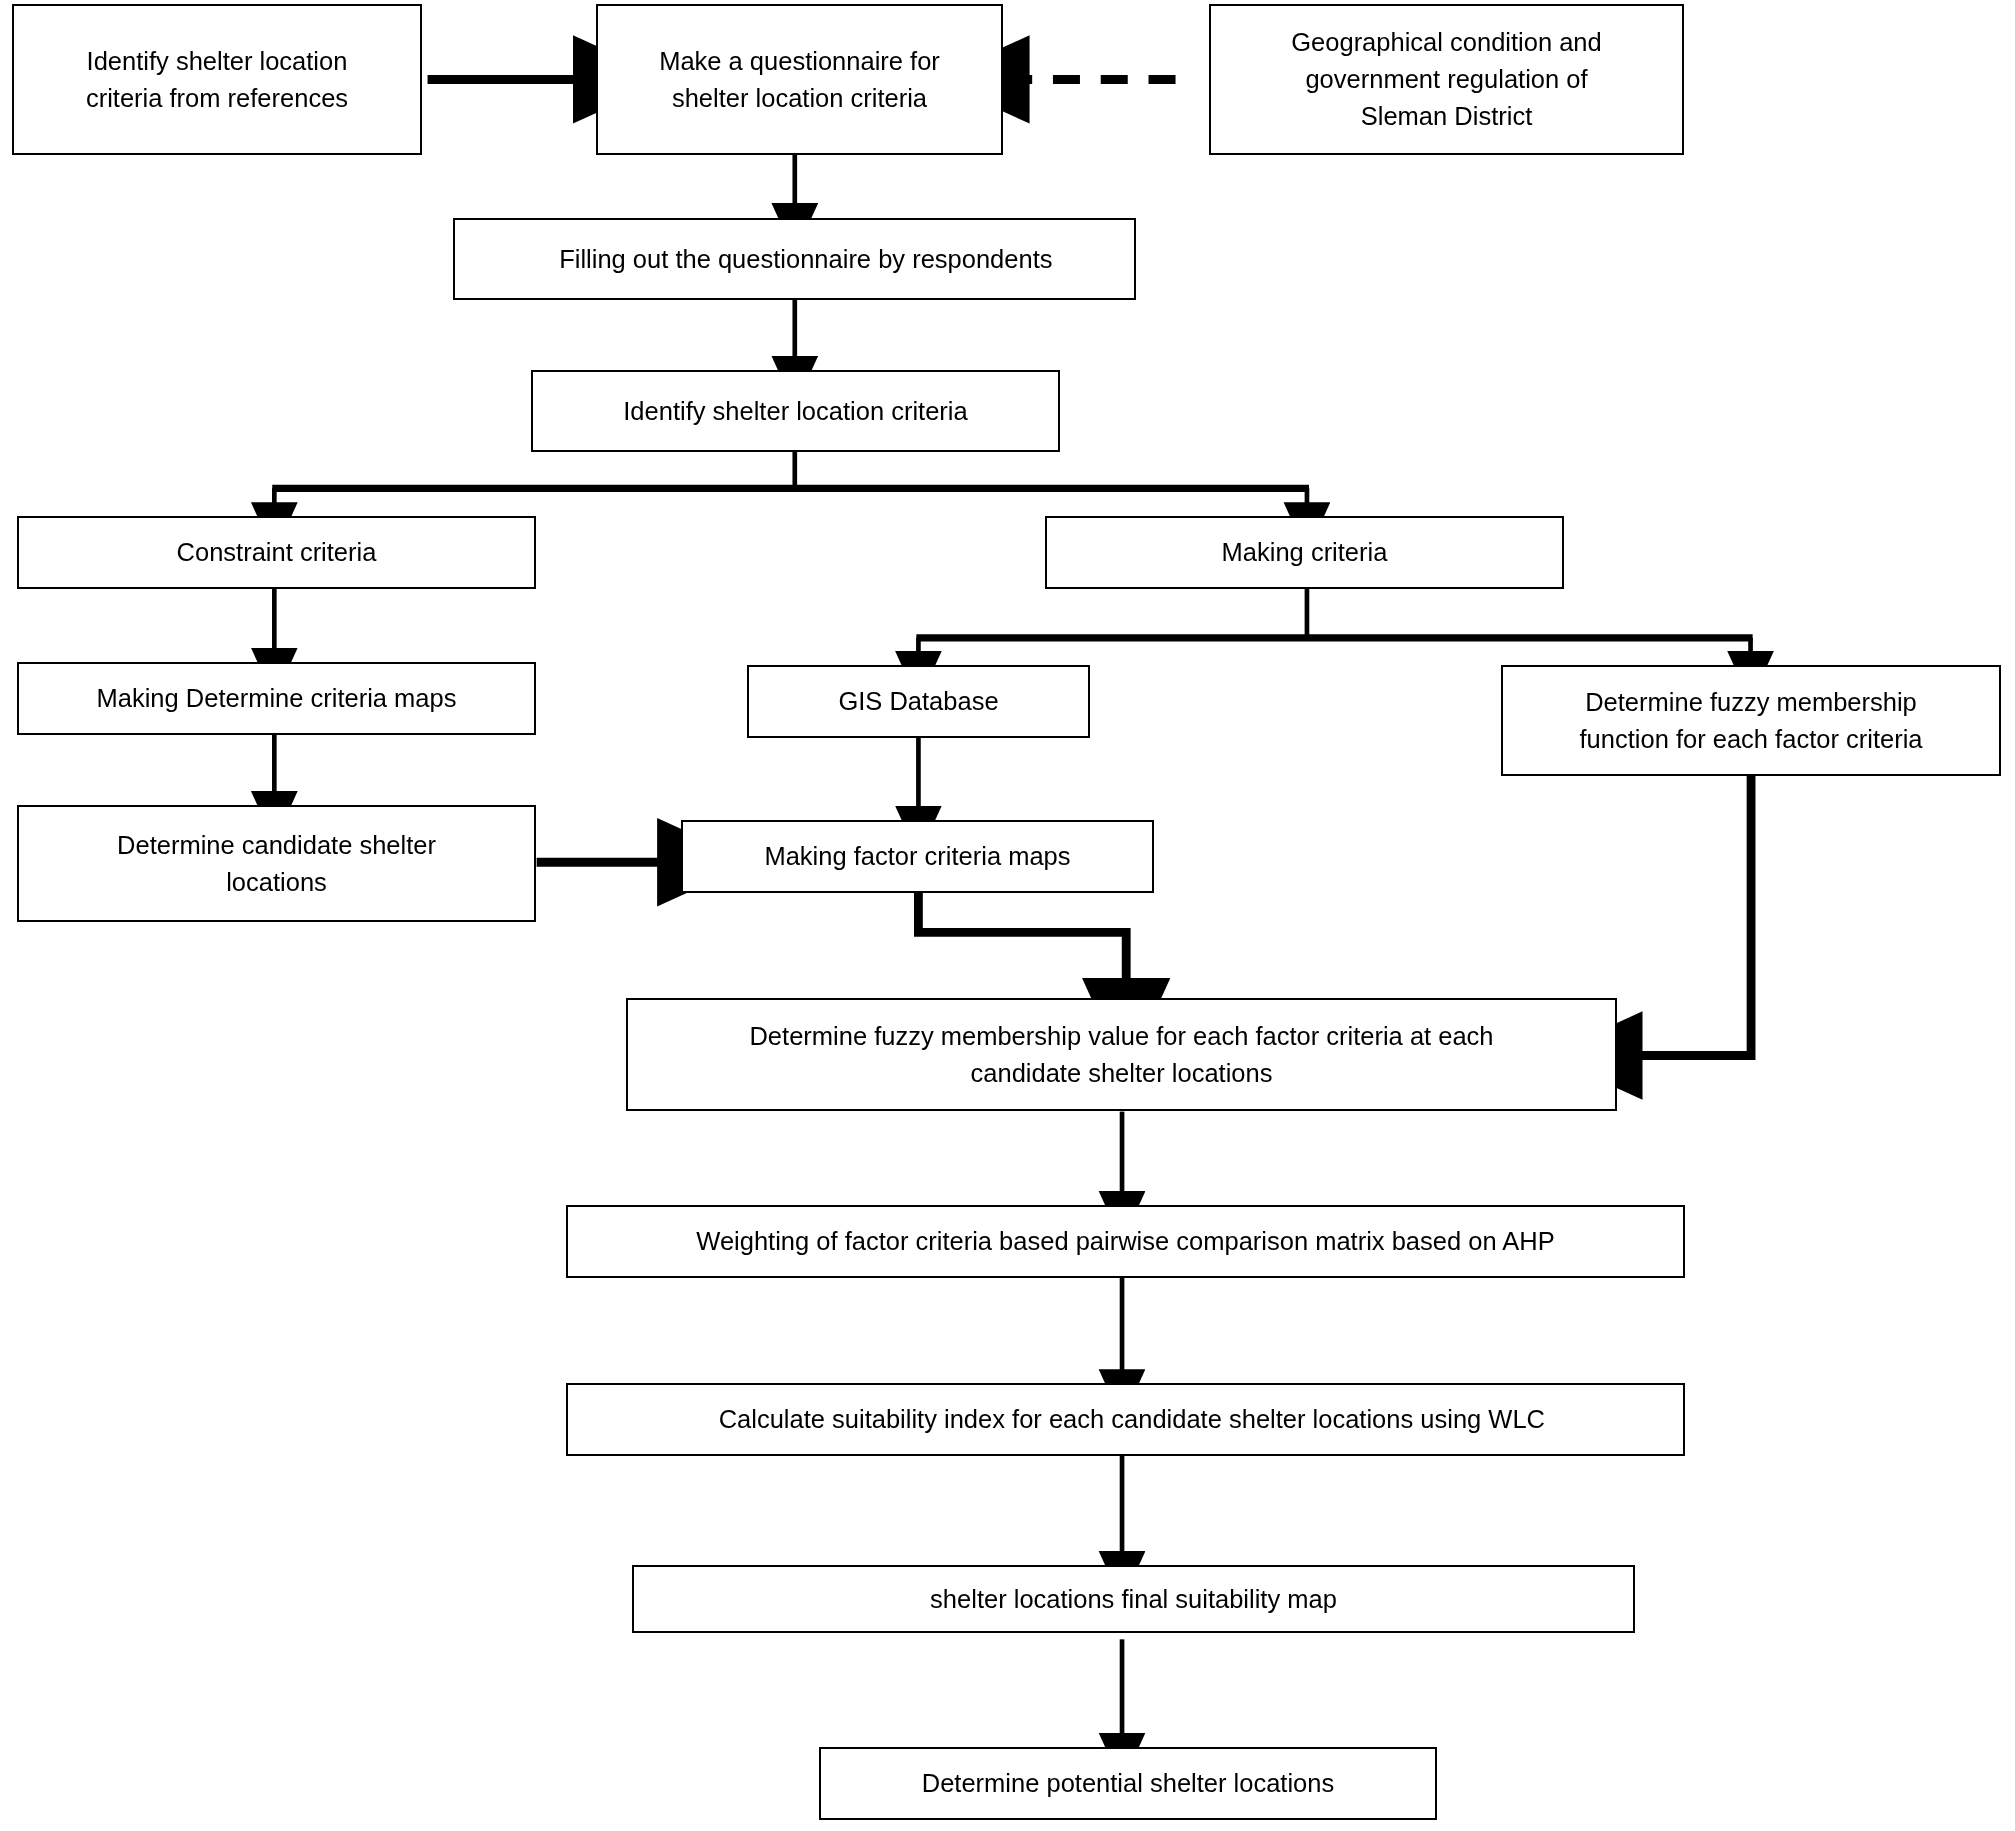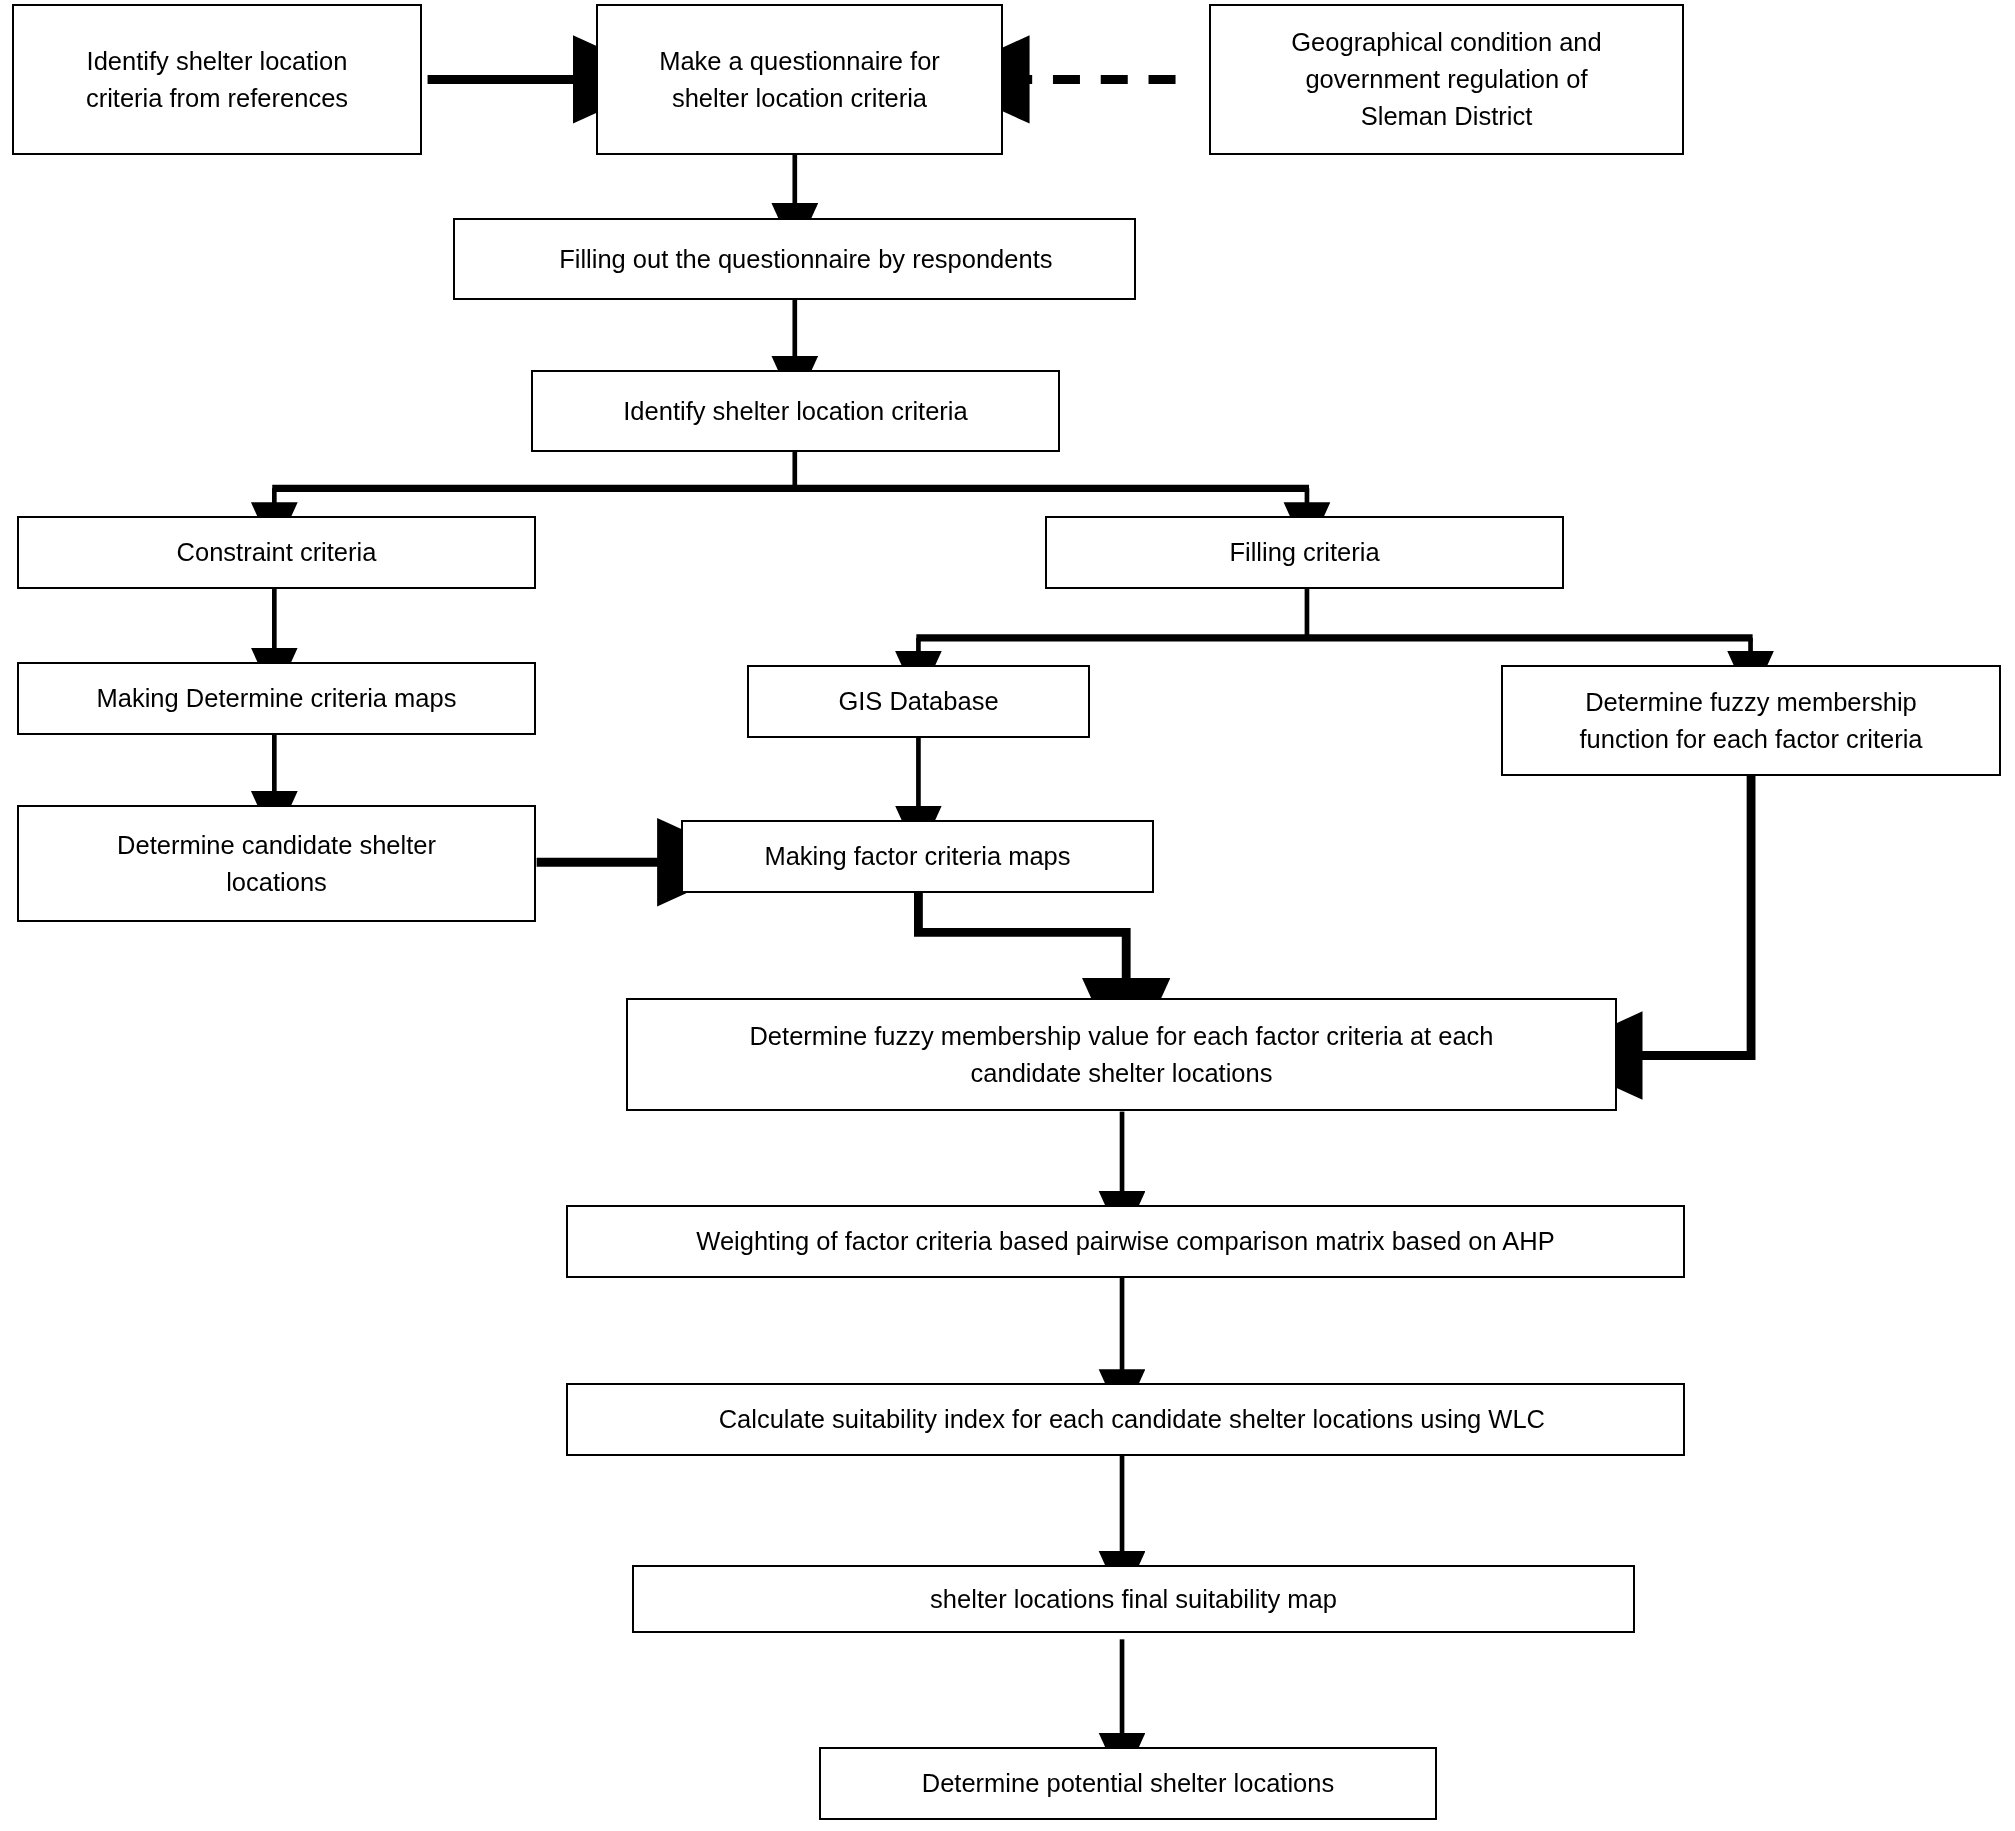--- a/index.html
+++ b/index.html
@@ -130,21 +130,21 @@
   <div class="node" style="left: 12px; top: 4.2px; width: 410px; height: 151px;">Identify shelter location
 criteria from references</div>
   <div class="node" style="left: 596px; top: 4.2px; width: 407px; height: 151px;">Make a questionnaire for
 shelter location criteria</div>
   <div class="node" style="left: 1176px; top: 4.2px; width: 475px; height: 151px; margin-left: 33px;">Geographical condition and
 government  regulation of
 Sleman District</div>
   <div class="node" style="left: 453px; top: 218px; width: 683px; height: 82px; padding-left: 30px;">Filling out the questionnaire by respondents</div>
   <div class="node" style="left: 531px; top: 370px; width: 529px; height: 82px;">Identify shelter location criteria</div>
   <div class="node" style="left: 17px; top: 516px; width: 519px; height: 73px;">Constraint criteria</div>
-  <div class="node" style="left: 1045px; top: 516px; width: 519px; height: 73px;">Filling criteria</div>
+  <div class="node" style="left: 1045px; top: 516px; width: 519px; height: 73px;">Making criteria</div>
   <div class="node" style="left: 17px; top: 662px; width: 519px; height: 73px;">Making Determine criteria maps</div>
   <div class="node" style="left: 747px; top: 665px; width: 343px; height: 73px;">GIS Database</div>
   <div class="node" style="left: 1501px; top: 665px; width: 500px; height: 111px;">Determine fuzzy membership
 function for each factor criteria</div>
   <div class="node" style="left: 17px; top: 805px; width: 519px; height: 117px;">Determine candidate shelter
 locations</div>
   <div class="node" style="left: 681px; top: 820px; width: 473px; height: 73px;">Making factor criteria maps</div>
   <div class="node" style="left: 626px; top: 998px; width: 991px; height: 113px;">Determine fuzzy membership value for each factor criteria at each
 candidate shelter locations</div>
   <div class="node" style="left: 566px; top: 1205px; width: 1119px; height: 73px;">Weighting of factor criteria based pairwise comparison matrix based on AHP</div>

